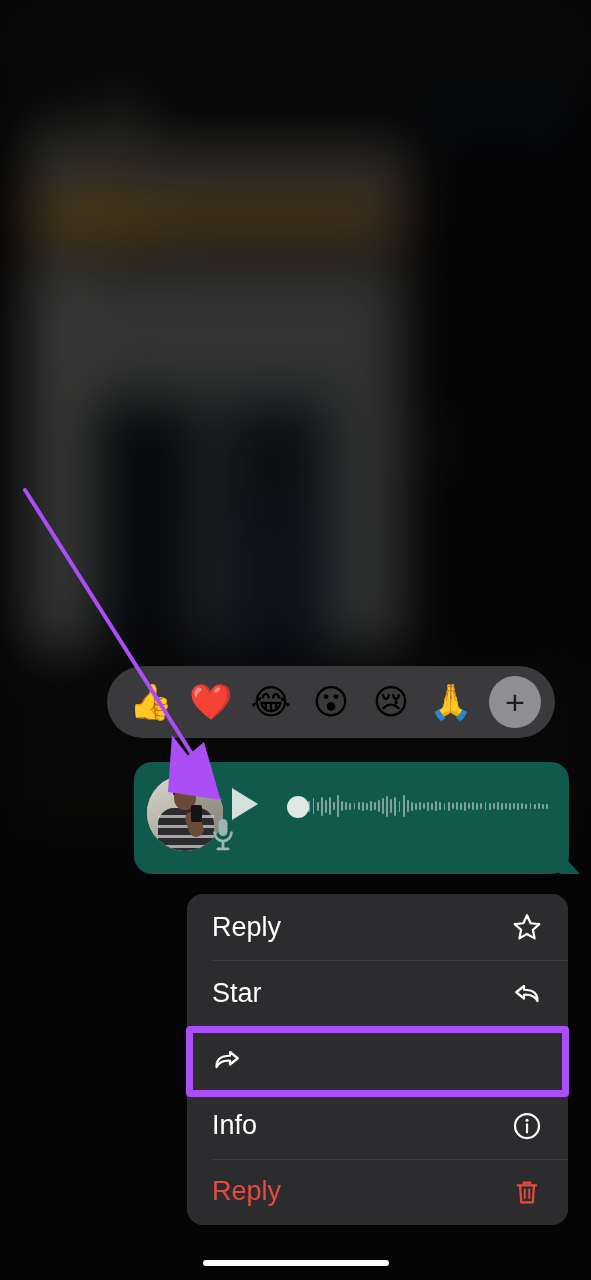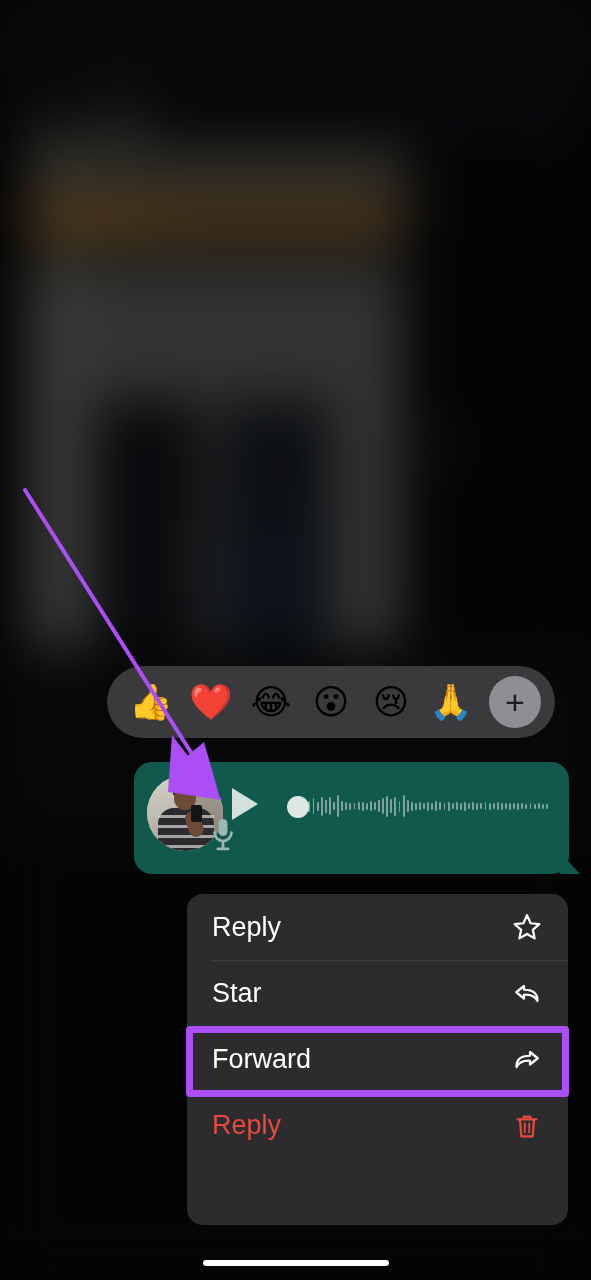--- a/index.html
+++ b/index.html
@@ -339,28 +339,37 @@
     <div class="menu-item">
       <span>Star</span>
       <span class="menu-icon">
         <svg viewBox="0 0 24 24" width="30" height="30">
           <path d="M9.6 6.4 L3.4 11.4 L9.6 16.4 L9.6 13.4 C15.4 13.1 18.6 14.8 20.4 18.4 C20.4 12.2 17.4 9.6 9.6 9.4 Z" fill="none" stroke="#ffffff" stroke-width="1.8" stroke-linejoin="round" stroke-linecap="round"></path>
         </svg>
       </span>
     </div>
 
     <div class="menu-item">
-      <span>Forward</span>
       <span class="menu-icon">
         <svg viewBox="0 0 24 24" width="30" height="30">
           <path d="M14.4 6.4 L20.6 11.4 L14.4 16.4 L14.4 13.4 C8.6 13.1 5.4 14.8 3.6 18.4 C3.6 12.2 6.6 9.6 14.4 9.4 Z" fill="none" stroke="#ffffff" stroke-width="1.8" stroke-linejoin="round" stroke-linecap="round"></path>
         </svg>
       </span>
     </div>
 
+    <div class="menu-item">
+      <span>Info</span>
+      <span class="menu-icon">
+        <svg viewBox="0 0 24 24" width="30" height="30">
+          <circle cx="12" cy="12" r="9.6" fill="none" stroke="#ffffff" stroke-width="1.8"></circle>
+          <circle cx="12" cy="7.4" r="1.2" fill="#ffffff"></circle>
+          <path d="M12 10.6 L12 17" stroke="#ffffff" stroke-width="1.8" stroke-linecap="round"></path>
+        </svg>
+      </span>
+    </div>
 
     <div class="menu-item danger">
       <span>Reply</span>
       <span class="menu-icon">
         <svg viewBox="0 0 24 24" width="30" height="30">
           <path d="M4.6 6.6 H19.4" stroke="#e8493f" stroke-width="1.8" stroke-linecap="round"></path>
           <path d="M9.4 6.6 V4.4 H14.6 V6.6" fill="none" stroke="#e8493f" stroke-width="1.8" stroke-linejoin="round"></path>
           <path d="M6.4 6.6 L7.4 20.2 H16.6 L17.6 6.6" fill="none" stroke="#e8493f" stroke-width="1.8" stroke-linejoin="round"></path>
           <path d="M10.2 10 V17" stroke="#e8493f" stroke-width="1.5" stroke-linecap="round"></path>
           <path d="M13.8 10 V17" stroke="#e8493f" stroke-width="1.5" stroke-linecap="round"></path>

